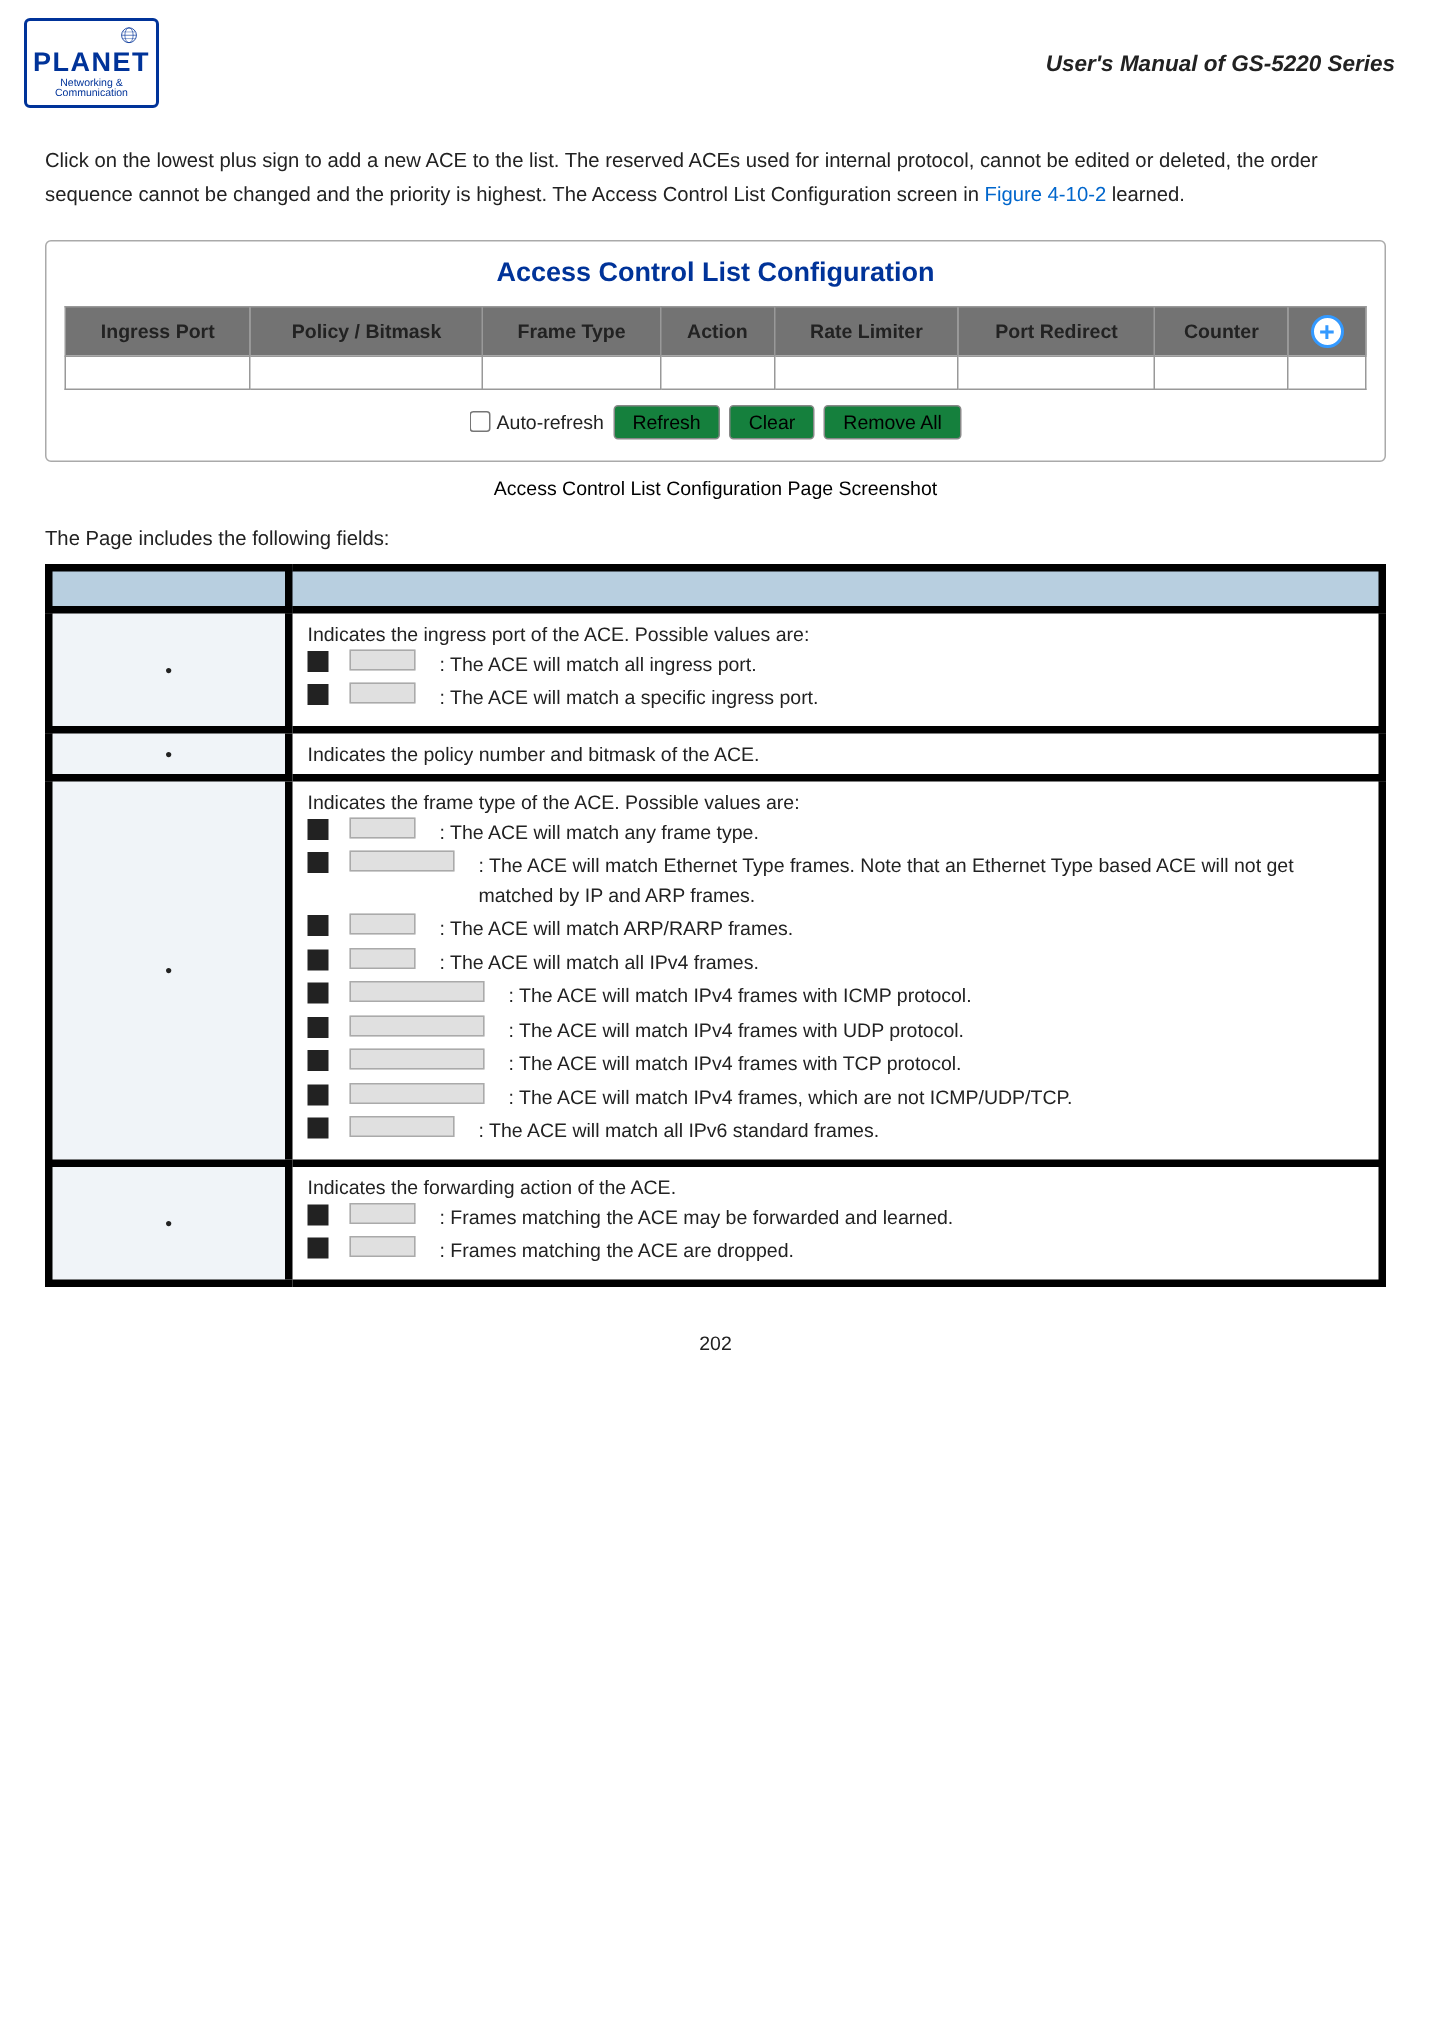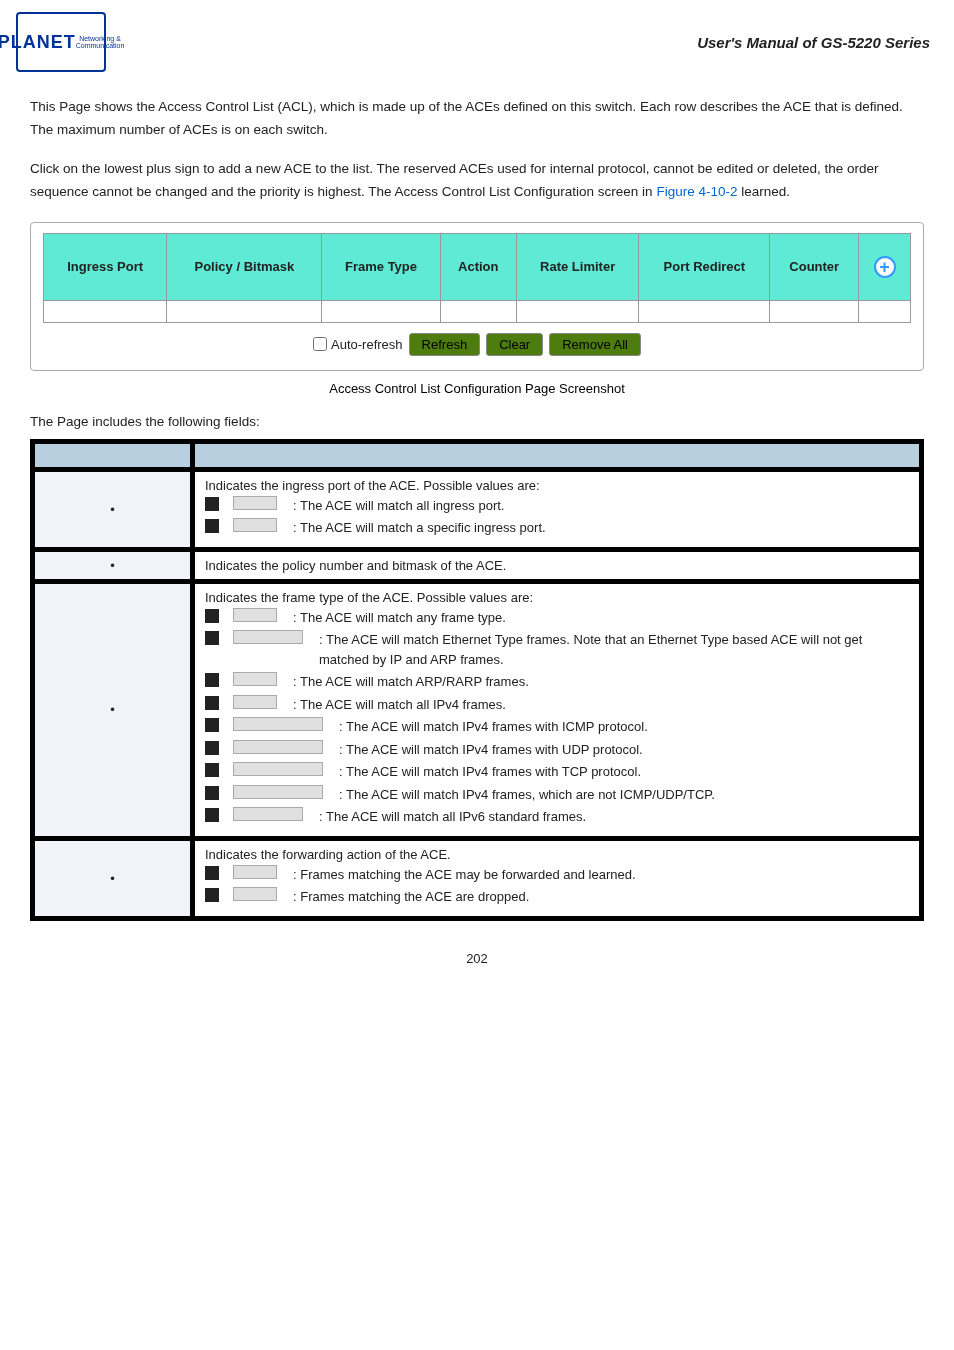--- a/index.html
+++ b/index.html
@@ -24,22 +24,22 @@
     .logo-area {
       display: flex;
       align-items: center;
     }
     .logo-box {
       width: 90px;
       height: 60px;
       border: 2px solid #003399;
       border-radius: 4px;
       display: flex;
-      flex-direction: row;
-      align-items: center;
+      flex-direction: column;
+      align-items: flex-end;
       justify-content: center;
       padding: 4px;
     }
     .logo-planet {
       font-size: 18px;
       font-weight: bold;
       color: #003399;
       letter-spacing: 1px;
     }
     .logo-globe {
@@ -93,22 +93,22 @@
     }
 
     
     .acl-table {
       width: 100%;
       border-collapse: collapse;
       font-size: 13px;
     }
     .acl-table th {
       border: 1px solid #999;
-      background: #5eead4;
-      padding: 22px 8px;
+      background: #737373;
+      padding: 5px 8px;
       font-weight: bold;
       text-align: center;
       white-space: nowrap;
     }
     .acl-table td {
       border: 1px solid #999;
       padding: 4px 8px;
       min-height: 24px;
       height: 24px;
     }
@@ -152,21 +152,21 @@
       gap: 4px;
     }
     .auto-refresh-checkbox {
       width: 14px;
       height: 14px;
     }
     .ctrl-btn {
       padding: 3px 12px;
       font-size: 13px;
       border: 1px solid #888;
-      background: #4d7c0f;
+      background: #15803d;
       border-radius: 3px;
       cursor: pointer;
     }
 
     
     .acl-caption {
       text-align: center;
       font-size: 13px;
       color: #000000;
       margin: 10px 0 18px 0;
@@ -261,27 +261,27 @@
       </svg>
       <div class="logo-planet">PLANET</div>
       <div class="logo-subtitle">Networking &amp; Communication</div>
     </div>
   </div>
   <div class="header-title">User's Manual of GS-5220 Series</div>
 </div>
 
 <div class="main-content">
 
-  <p class="intro-text">This Page shows the Access Control List (ACL), which is made up of the ACEs defined on this switch. Each row describes the ACE that is defined. The maximum number of ACEs is      on each switch.</p>
 
   <p class="intro-text">
     <span>Click on the lowest plus sign to add a new ACE to the list. The reserved ACEs used for internal protocol, cannot be edited or deleted, the order sequence cannot be changed and the priority is highest. The Access Control List Configuration screen in </span><a class="link-text">Figure 4-10-2</a><span> learned.</span>
   </p>
 
   <div class="acl-config-box">
+    <div class="acl-config-title">Access Control List Configuration</div>
 
     <table class="acl-table">
       <thead>
         <tr>
           <th>Ingress Port</th>
           <th>Policy / Bitmask</th>
           <th>Frame Type</th>
           <th>Action</th>
           <th>Rate Limiter</th>
           <th>Port Redirect</th>

